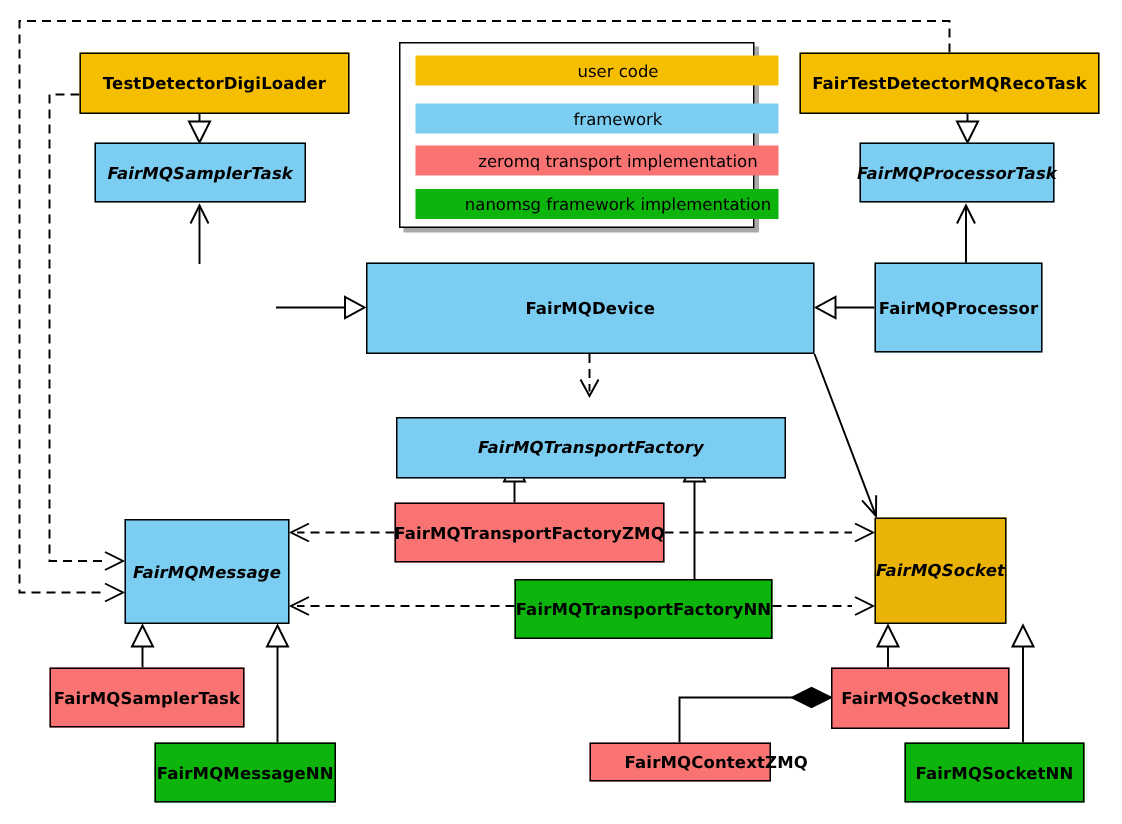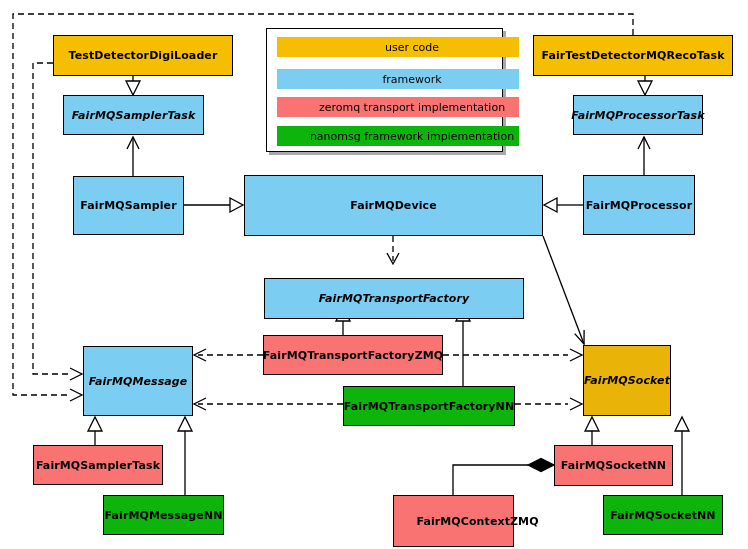--- a/index.html
+++ b/index.html
@@ -147,21 +147,20 @@
   </div>
 
   <div class="node" style="left: 533px; top: 35px; width: 200px; height: 41px; background: rgb(246, 190, 0);">FairTestDetectorMQRecoTask</div>
 
   <div class="node" style="left: 53px; top: 35px; width: 180px; height: 41px; background: rgb(246, 190, 0);">TestDetectorDigiLoader</div>
 
   <div class="node abstract" style="left: 63px; top: 95px; width: 141px; height: 40px; background: rgb(124, 205, 242);">FairMQSamplerTask</div>
 
   <div class="node abstract" style="left: 573px; top: 95px; width: 130px; height: 40px; background: rgb(124, 205, 242);">FairMQProcessorTask</div>
 
-  <div class="node" style="left: 73px; top: 176px; width: 111px; height: 59px; background: rgb(124, 205, 242);">FairMQSampler</div>
 
   <div class="node" style="left: 244px; top: 175px; width: 299px; height: 61px; background: rgb(124, 205, 242);">FairMQDevice</div>
 
   <div class="node" style="left: 583px; top: 175px; width: 112px; height: 60px; background: rgb(124, 205, 242);">FairMQProcessor</div>
 
   <div class="node abstract" style="left: 264px; top: 278px; width: 260px; height: 41px; background: rgb(124, 205, 242);">FairMQTransportFactory</div>
 
   <div class="node" style="left: 263px; top: 335px; width: 180px; height: 40px; background: rgb(249, 115, 115);">FairMQTransportFactoryZMQ</div>
 
   <div class="node" style="left: 343px; top: 386px; width: 172px; height: 40px; background: rgb(12, 180, 12);">FairMQTransportFactoryNN</div>
@@ -169,17 +168,17 @@
   <div class="node abstract" style="left: 83px; top: 346px; width: 110px; height: 70px; background: rgb(124, 205, 242);">FairMQMessage</div>
 
   <div class="node abstract" style="left: 583px; top: 345px; width: 88px; height: 71px; background: #eab308;">FairMQSocket</div>
 
   <div class="node" style="left: 33px; top: 445px; width: 130px; height: 40px; background: rgb(249, 115, 115);">FairMQSamplerTask</div>
 
   <div class="node" style="left: 103px; top: 495px; width: 121px; height: 40px; background: rgb(12, 180, 12);">FairMQMessageNN</div>
 
   <div class="node" style="left: 554px; top: 445px; width: 119px; height: 41px; background: rgb(249, 115, 115);">FairMQSocketNN</div>
 
-  <div class="node" style="left: 393px; top: 495px; width: 121px; height: 52px; background: rgb(249, 115, 115); padding-left: 48px;">FairMQContextZMQ</div>
+  <div class="node" style="left: 393px; top: 495px; width: 121px; height: 26px; background: rgb(249, 115, 115); padding-left: 48px;">FairMQContextZMQ</div>
 
   <div class="node" style="left: 603px; top: 495px; width: 120px; height: 40px; background: rgb(12, 180, 12);">FairMQSocketNN</div>
 
 </div>
 
 </body></html>

